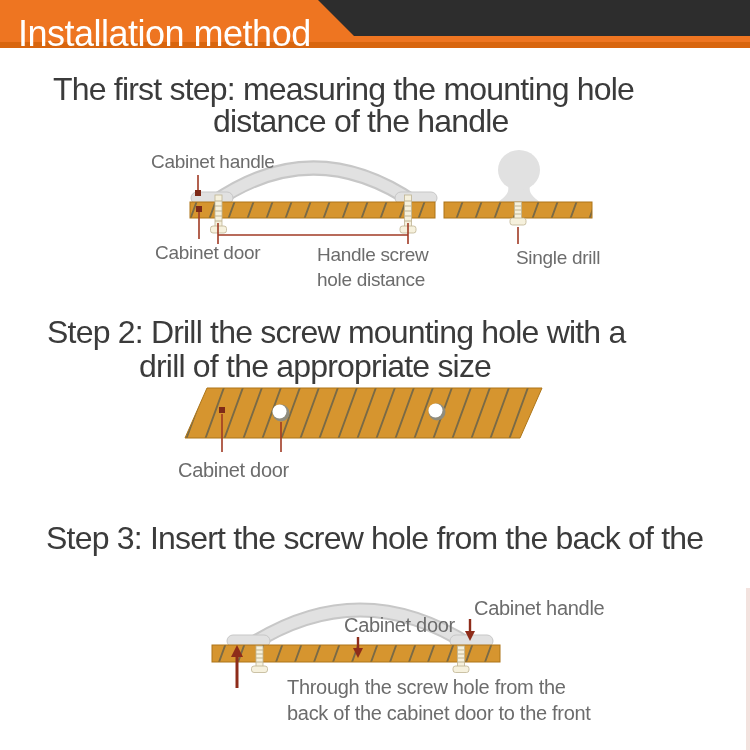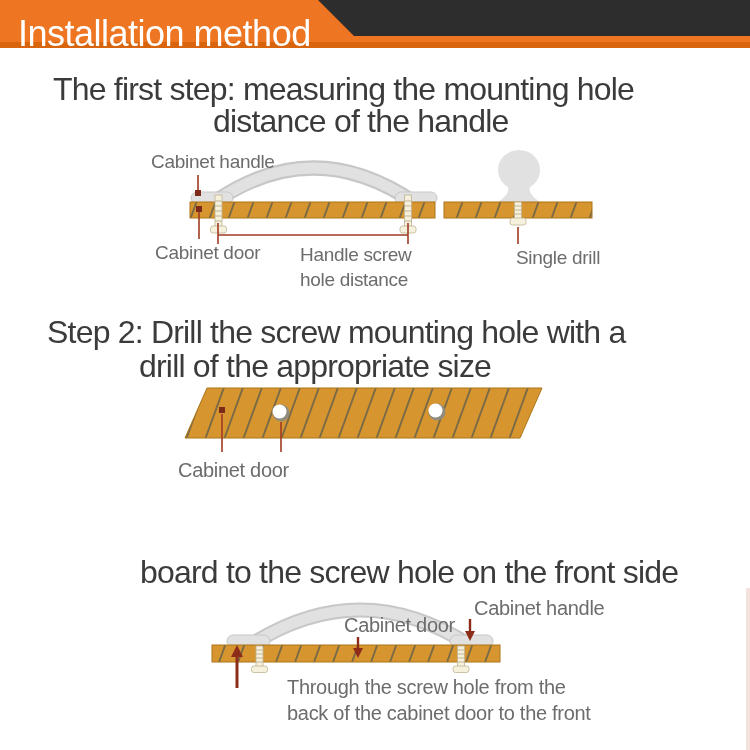--- a/index.html
+++ b/index.html
@@ -161,31 +161,31 @@
         <line class="arrow-line thick" x1="237" y1="688" x2="237" y2="655"></line>
         <polygon class="arrow-head" points="231,657 243,657 237,645"></polygon>
       </g>
     </g>
   </svg>
 
   <div class="title-line" style="left:53px;top:71px">The first step: measuring the mounting hole</div>
   <div class="title-line" style="left:213px;top:103px">distance of the handle</div>
   <div class="lbl" style="left:108px;top:151px">Cabinet handle</div>
   <div class="lbl" style="left:112px;top:242px">Cabinet door</div>
-  <div class="lbl" style="left:257px;top:242px">
+  <div class="lbl" style="left:274px;top:242px">
     <div class="ln">Handle screw</div>
     <div class="ln">hole distance</div>
   </div>
   <div class="lbl" style="left:473px;top:247px">Single drill</div>
 
   <div class="title-line" style="left:47px;top:314px">Step 2: Drill the screw mounting hole with a</div>
   <div class="title-line" style="left:139px;top:348px">drill of the appropriate size</div>
   <div class="lbl lbl-lg" style="left:135px;top:459px">Cabinet door</div>
 
-  <div class="title-line" style="left:140px;top:554px">board to the screw hole on the front side</div>
+  <div class="title-line" style="left:46px;top:520px">Step 3: Insert the screw hole from the back of the</div>
   <div class="lbl lbl-lg" style="left:431px;top:597px">Cabinet handle</div>
   <div class="lbl lbl-lg" style="left:301px;top:614px">Cabinet door</div>
   <div class="lbl note" style="left:244px;top:674px">
     <div class="ln">Through the screw hole from the</div>
     <div class="ln">back of the cabinet door to the front</div>
   </div>
 
   <div class="panel-edge"></div>
 </div>
 

